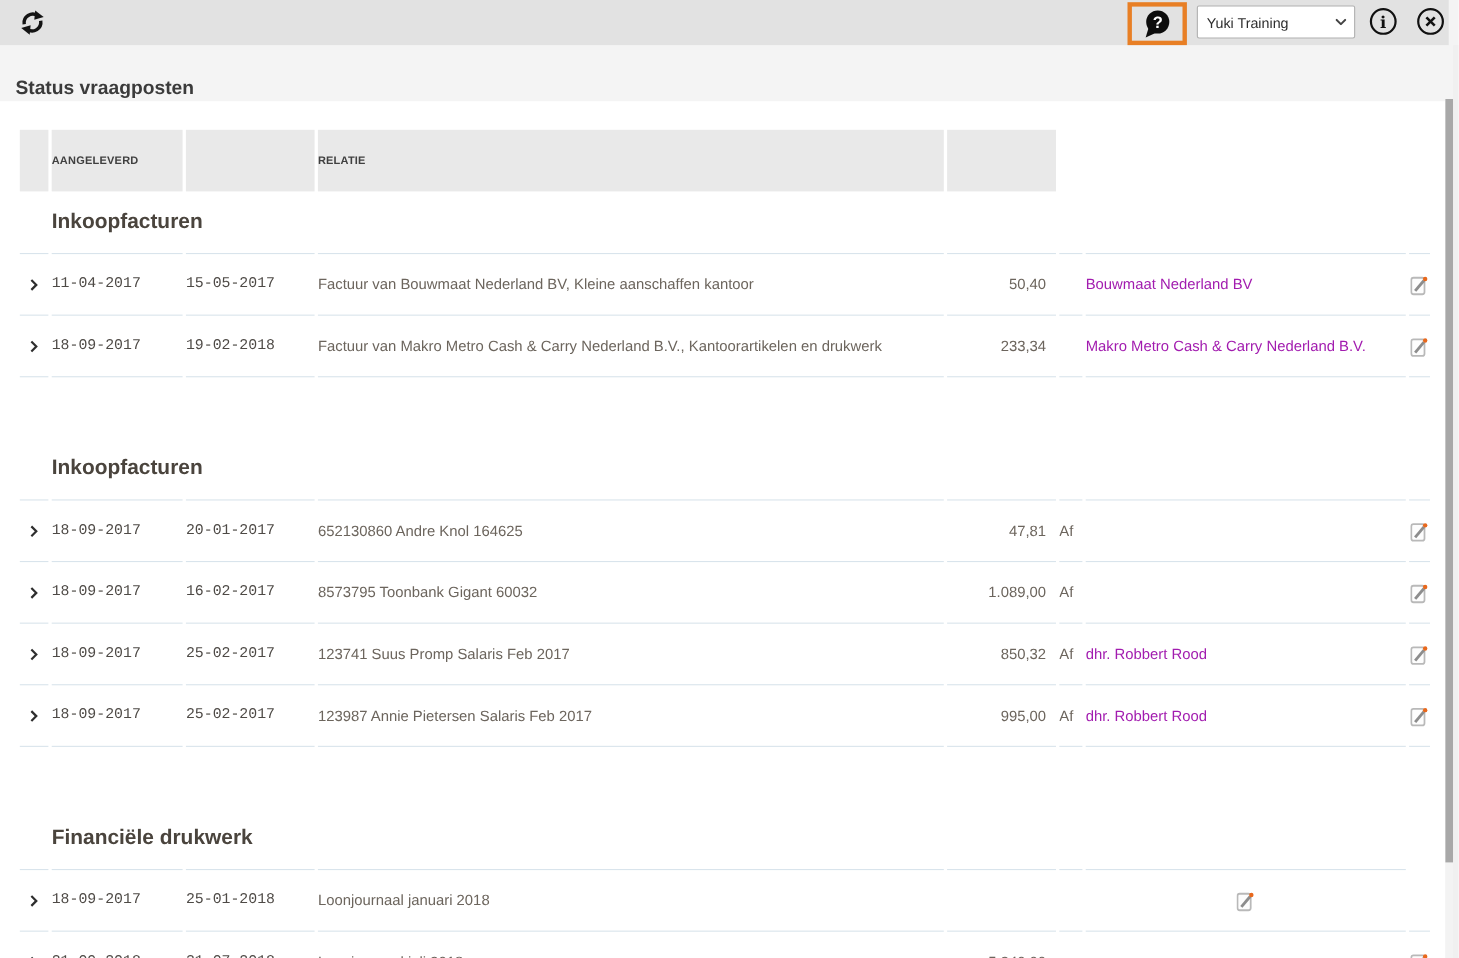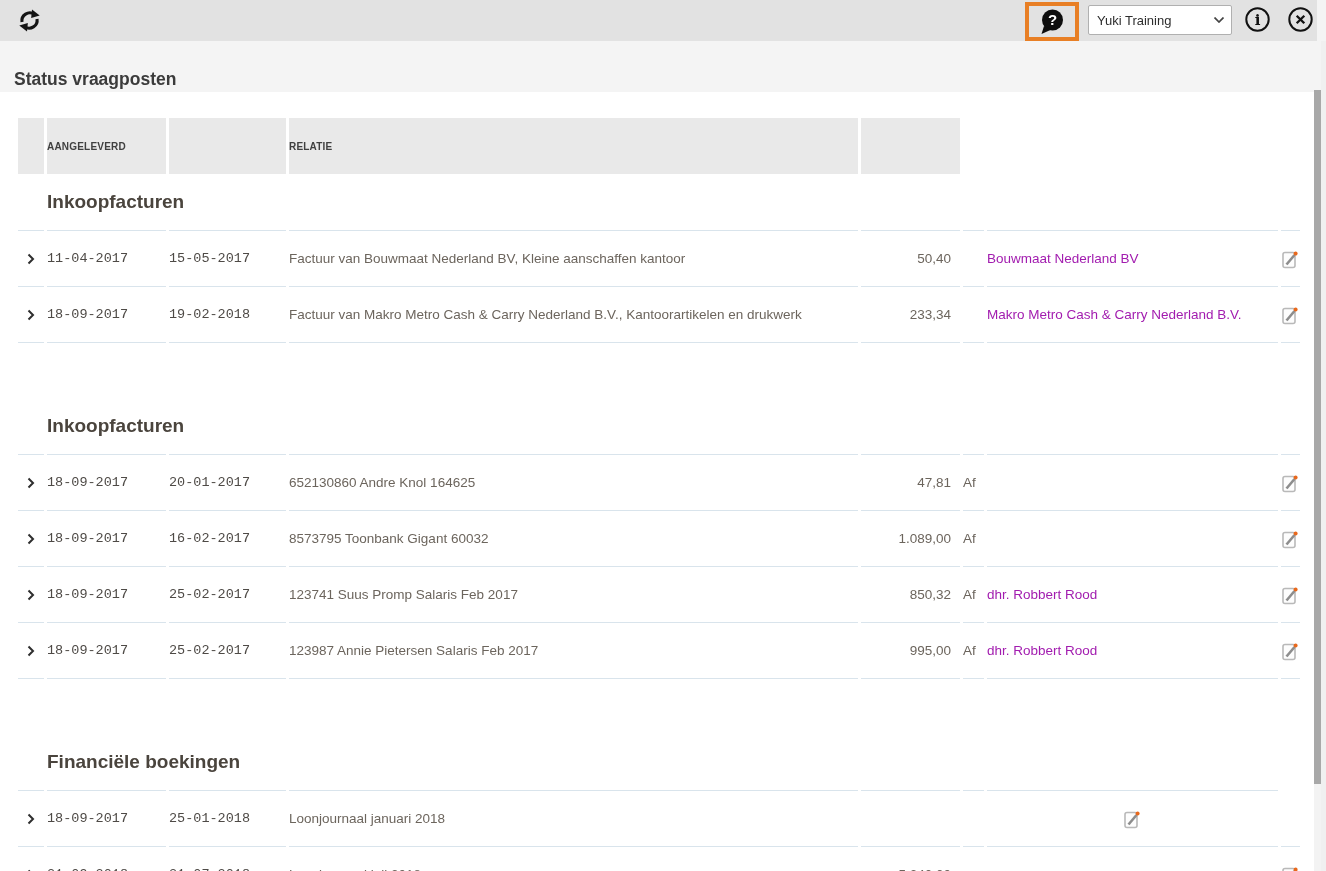--- a/index.html
+++ b/index.html
@@ -308,21 +308,21 @@
           <div class="cell"></div>
           <div class="cell"></div>
           <div class="cell"></div>
     <div class="cell"></div>
           <div class="cell"></div>
           <div class="cell"></div>
           <div class="cell"></div>
   </div>
 <div class="spacer"></div>
   <div class="row section-row">
-    <div class="cell section-title-cell">Financiële boekingen</div>
+    <div class="cell section-title-cell">Financiële drukwerk</div>
   </div>
 
   <div class="row datarow">
     <div class="cell">
       <svg class="chev" width="8" height="12" viewBox="0 0 8 12">
         <polyline points="1.5,1.5 6,6 1.5,10.5" fill="none" stroke="#2e2e2e" stroke-width="2"></polyline>
       </svg>
     </div>
     <div class="cell date">18-09-2017</div>
     <div class="cell date">25-01-2018</div>

